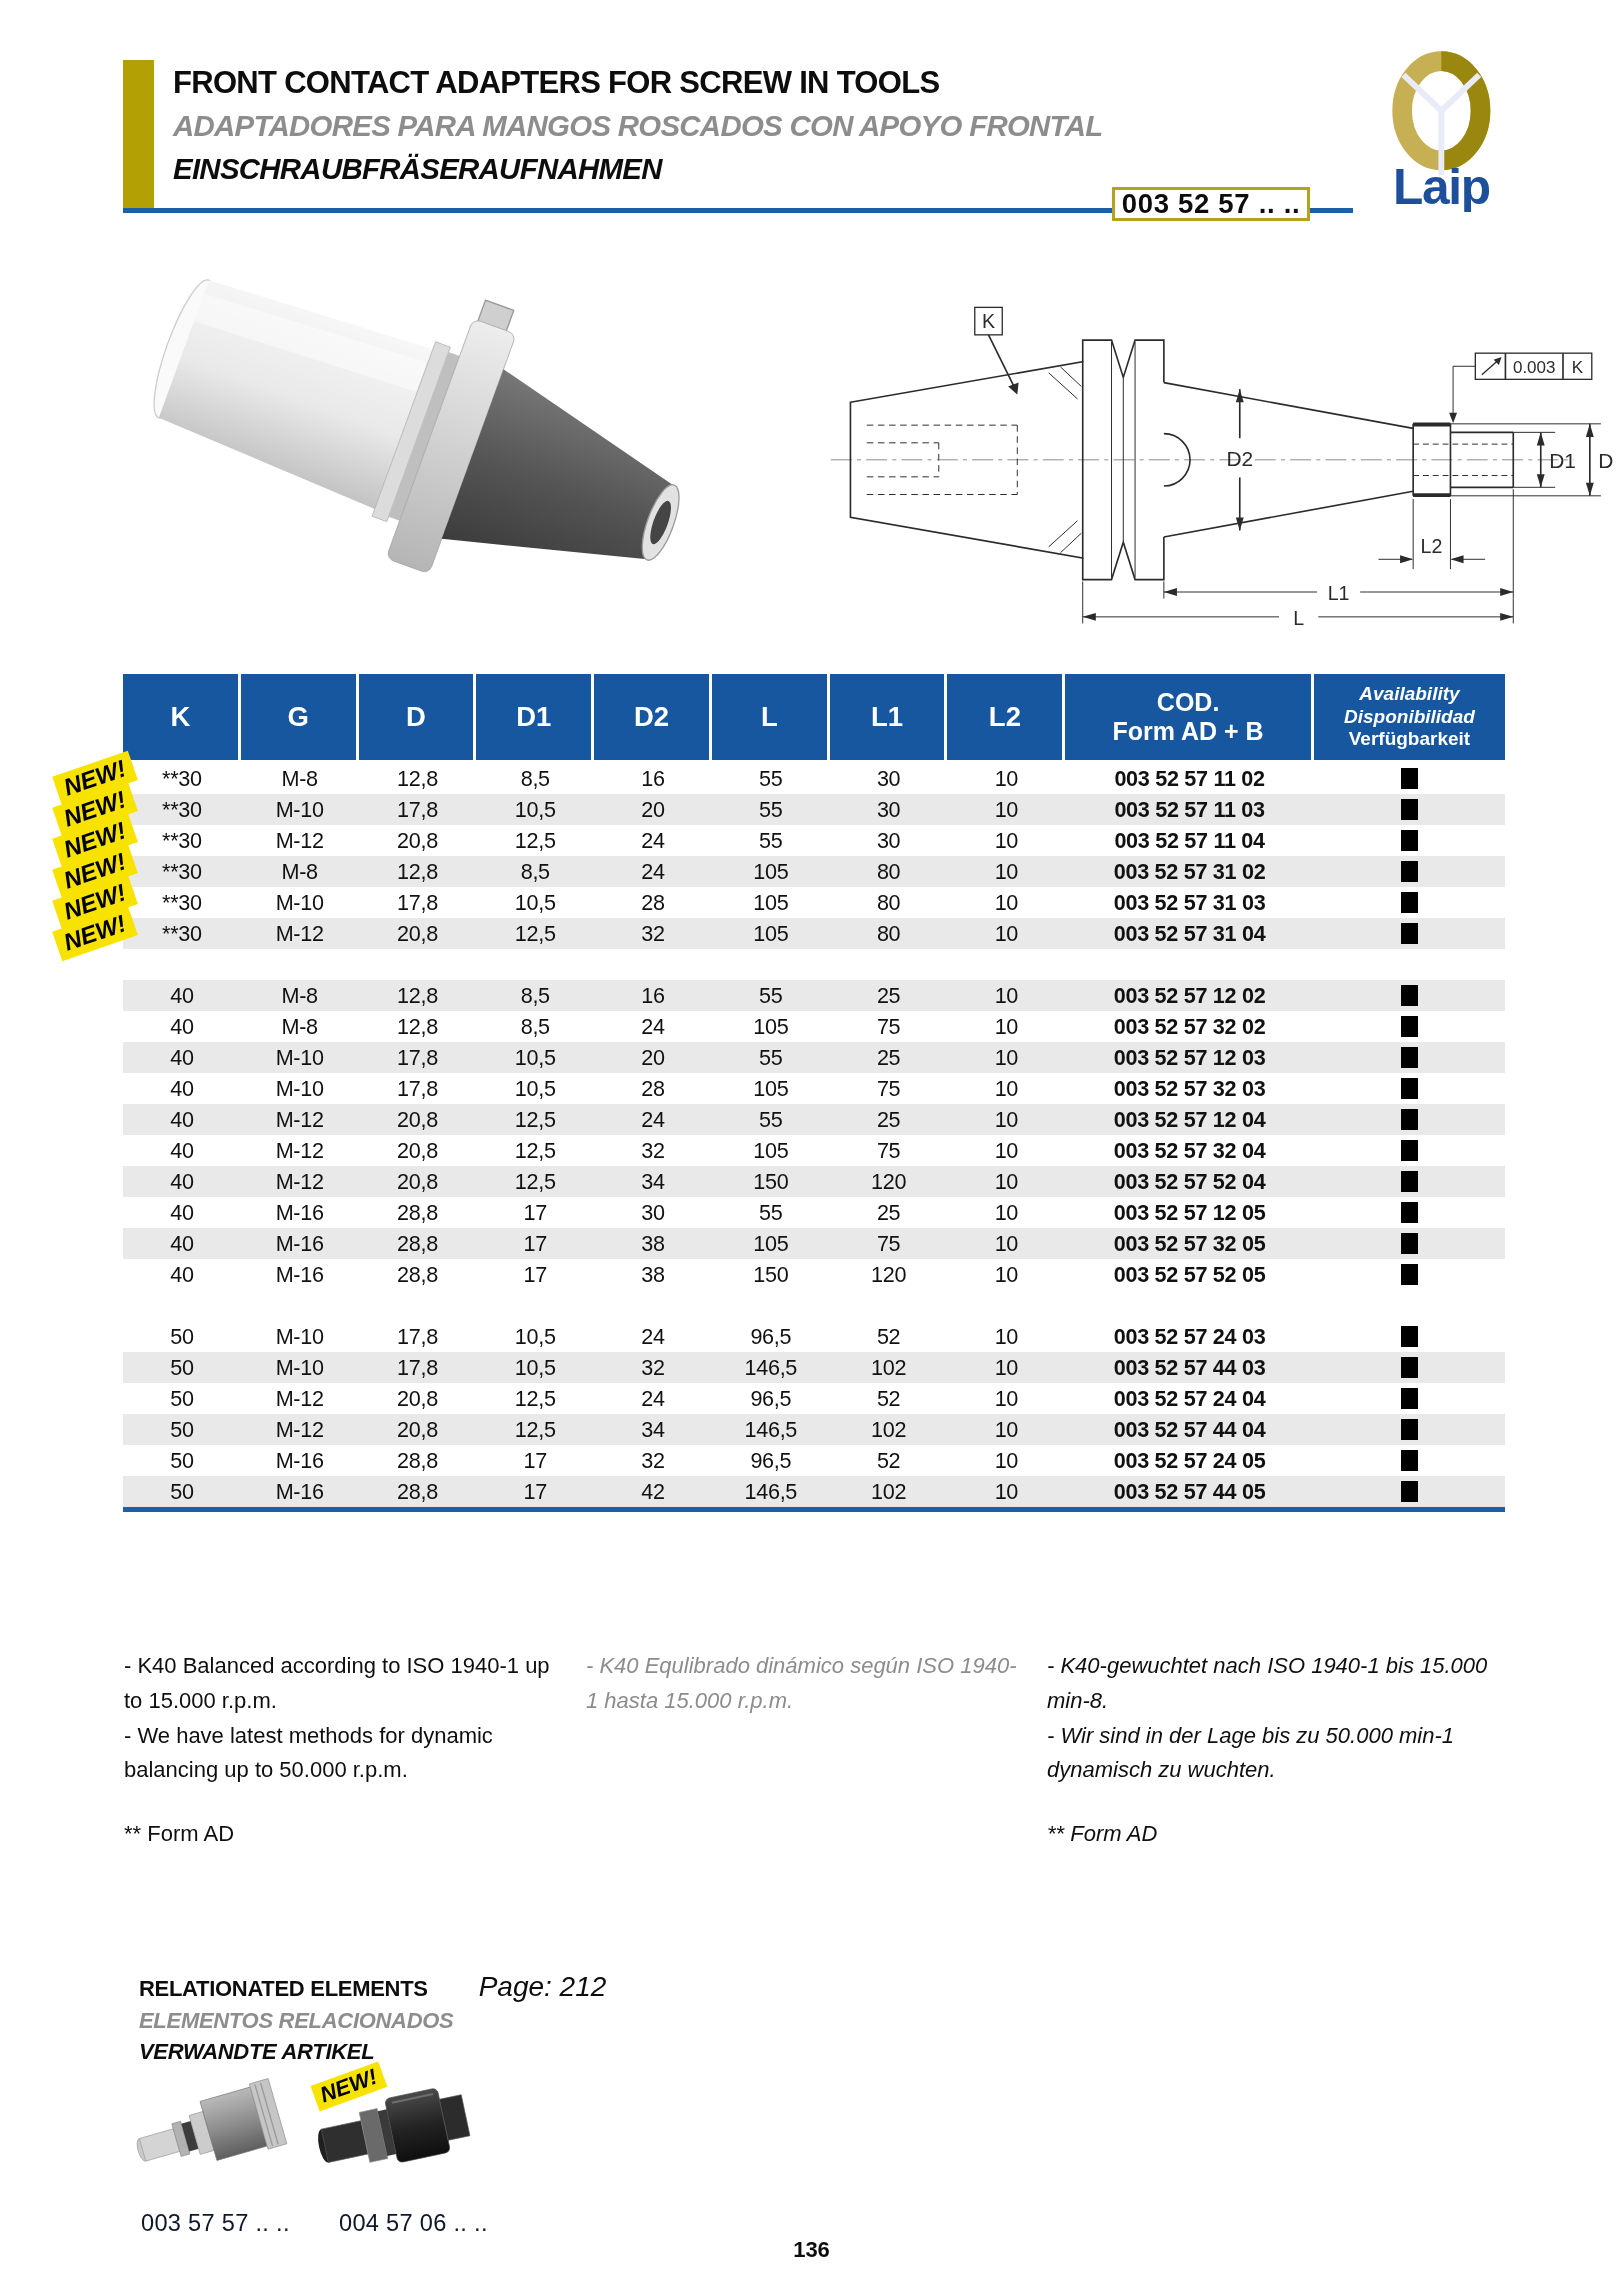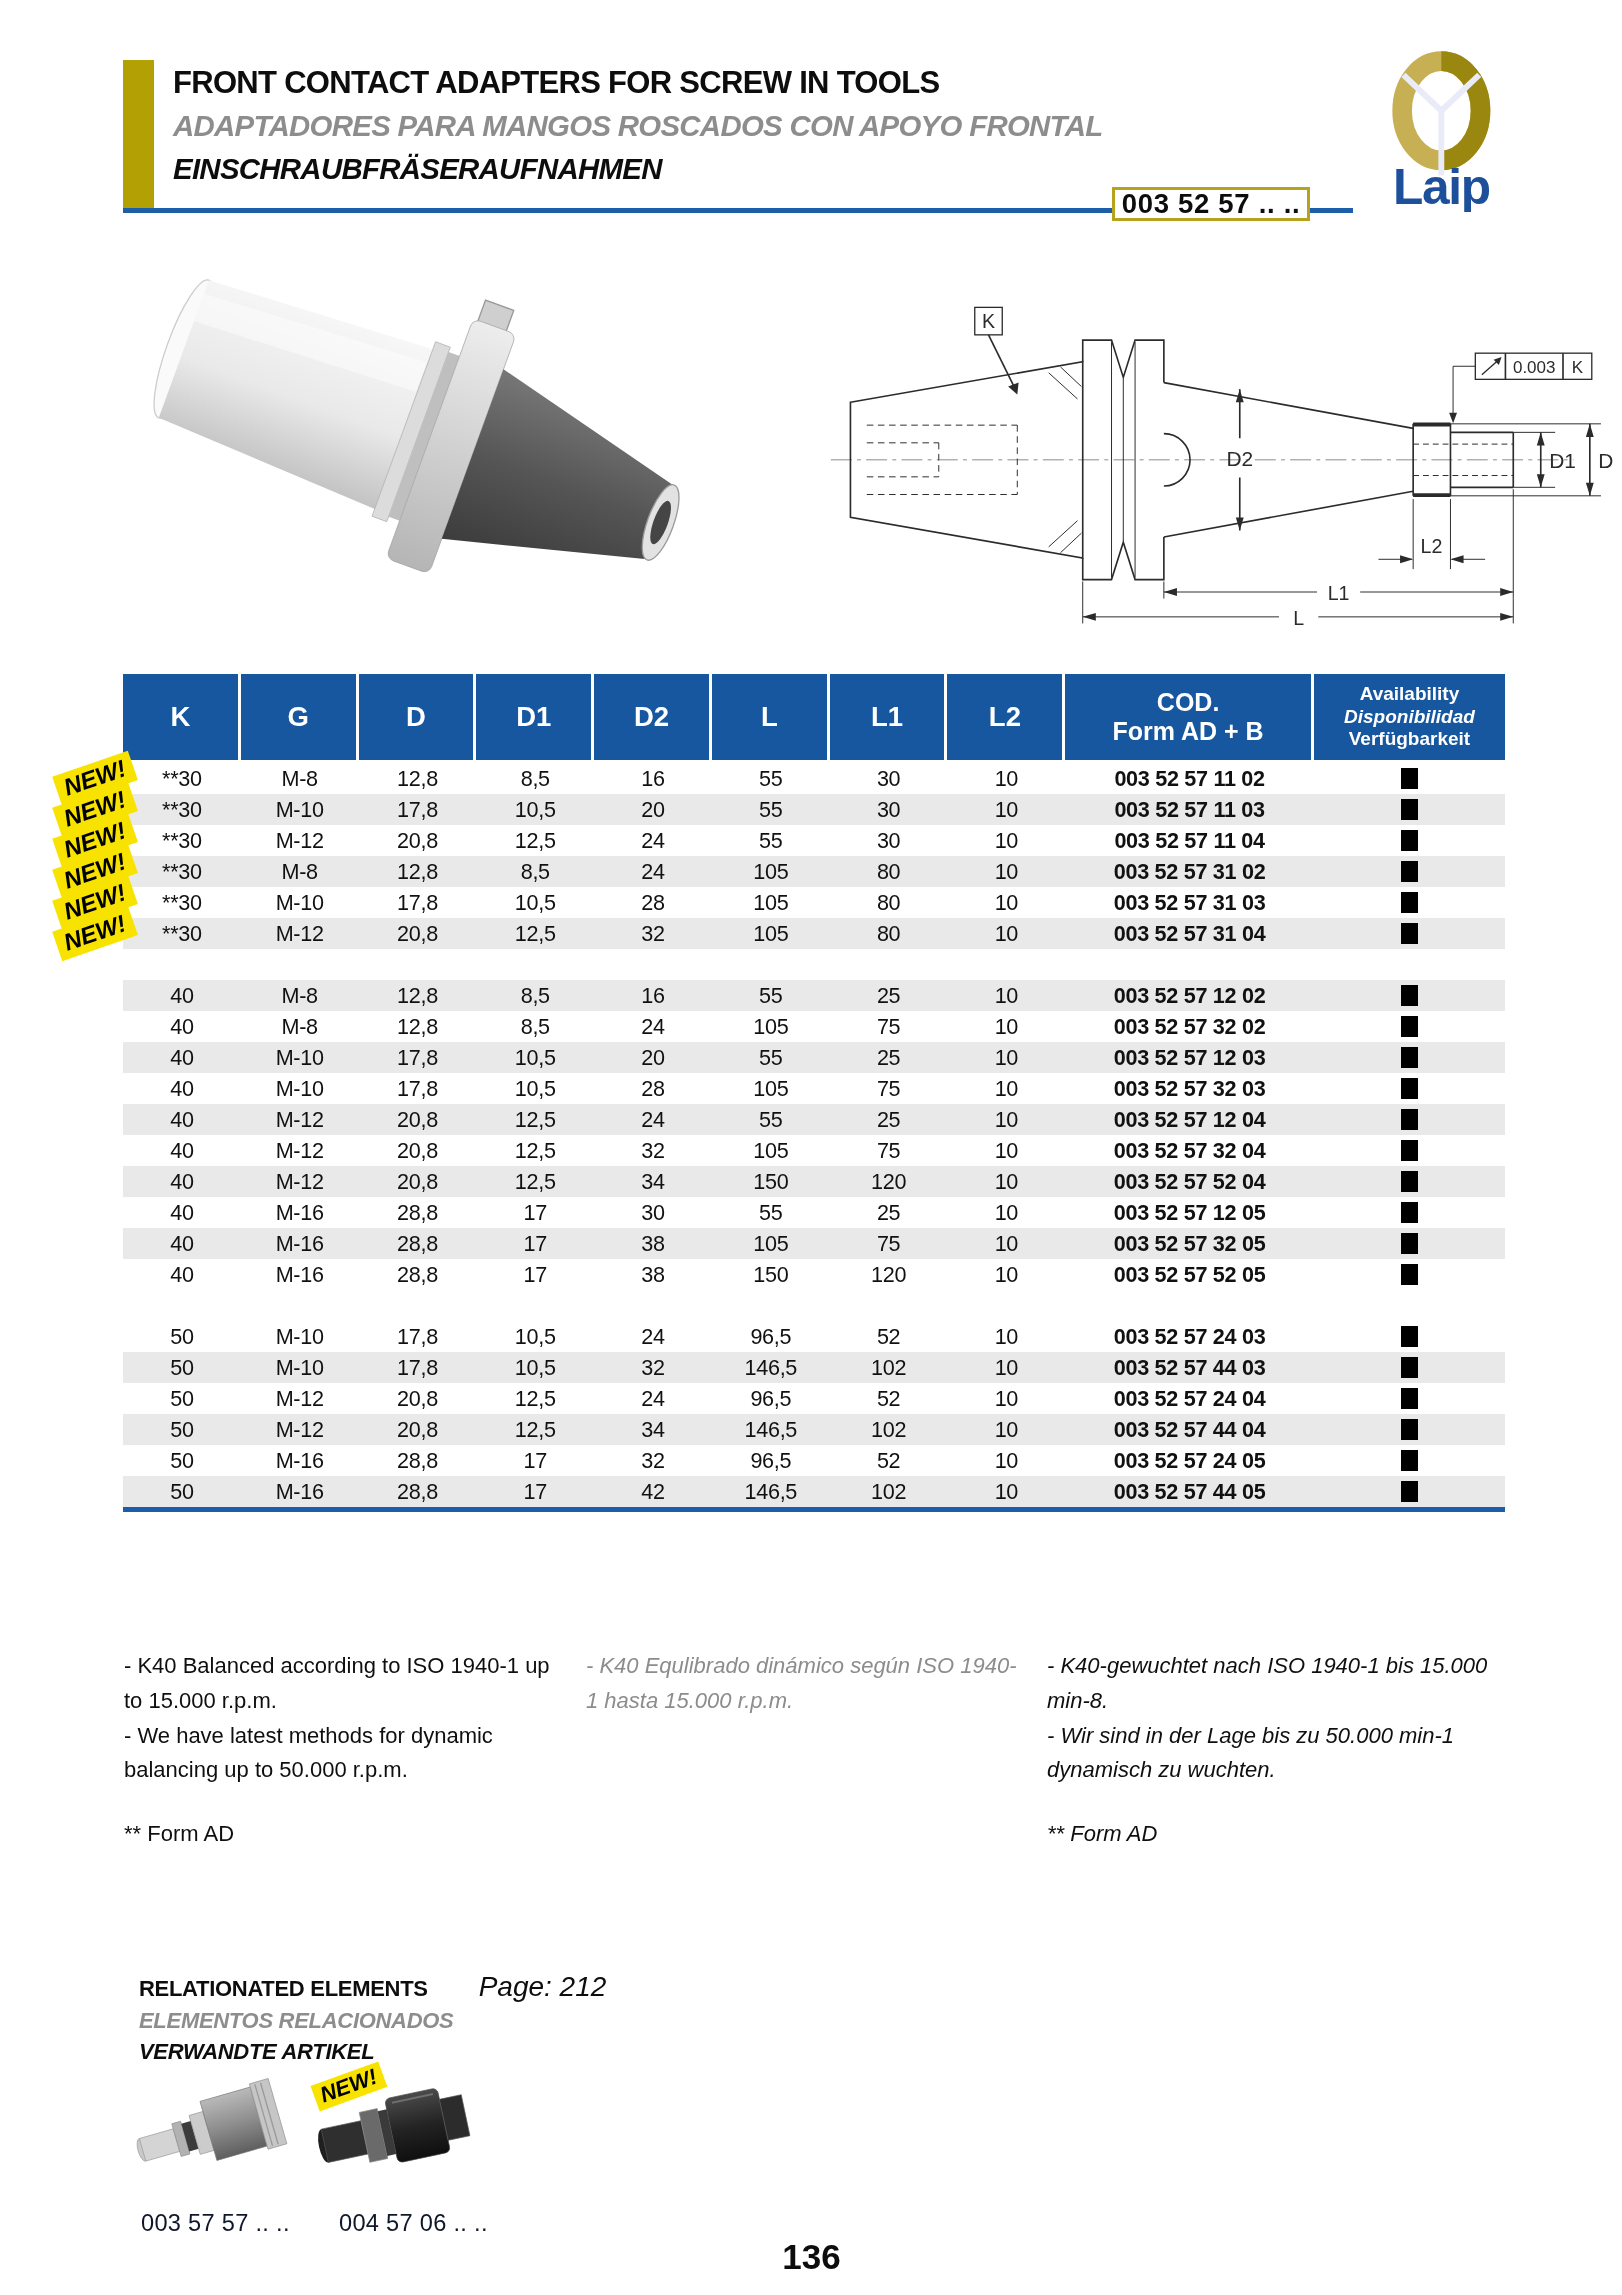--- a/index.html
+++ b/index.html
@@ -27,21 +27,21 @@
   #spec-table { position:absolute; left:123px; top:674px; width:1382px; }
   .thead { display:grid; grid-template-columns:repeat(8,180fr) 380fr 292fr; }
   .th {
     background:#17579f; color:#fff; height:89px; display:flex; flex-direction:column;
     align-items:center; justify-content:center; font-weight:700; font-size:27.5px;
     border-right:3.3px solid #fff; border-bottom:3.3px solid #fff;
   }
   .th:last-child { border-right:none; }
   .th .cod1 { font-size:25px; }
   .th .cod2 { font-size:25px; }
-  .th .av1 { font-size:19px; line-height:1.2; }
+  .th .av1 { font-size:19px; line-height:1.2;font-style:italic; }
   .th .av2 { font-size:19px; line-height:1.2; font-style:italic; font-weight:700; }
   .th .av3 { font-size:19px; line-height:1.2; }
   .trow { position:relative; display:grid; grid-template-columns:repeat(8,180fr) 380fr 292fr; height:31px; }
   .trow.gray { background:#e9e9e9; }
   .trow.white { background:#ffffff; }
   .td { display:flex; align-items:center; justify-content:center; font-size:21.6px; color:#111; letter-spacing:-0.3px; }
   .td.cod { font-weight:700; }
   .avail-sq { width:16.4px; height:21.6px; background:#000; }
   .tsep { height:31px; }
   .table-bottom { height:4.6px; background:#1c5fa8; }
@@ -66,21 +66,21 @@
   .thumb1 { position:absolute; left:128px; top:2066px; width:173px; height:128px; }
   .thumb2 { position:absolute; left:306px; top:2066px; width:180px; height:128px; }
   .rel-new-badge {
     position:absolute; left:313px; top:2073px; background:#f8e300; color:#000;
     font-size:22px; font-weight:800; font-style:italic; padding:0 6.5px 1.3px 6.5px;
     transform:rotate(-20deg); z-index:3;
   }
   .rel-code { position:absolute; top:2210px; font-size:23.6px; color:#0f172a; letter-spacing:0.3px; }
   .rel-code.c1 { left:141px; }
   .rel-code.c2 { left:339px; }
-  .page-num { position:absolute; left:0; top:2237px; width:1623px; text-align:center; font-size:35px; font-weight:800; color:#0d0d0d; }
+  .page-num { position:absolute; left:0; top:2237px; width:1623px; text-align:center; font-size:22px; font-weight:800; color:#0d0d0d; }
   
   svg text { font-family:"Liberation Sans", sans-serif; }
 </style>
 </head>
 <body>
 
 <div id="page">
 
   <div class="gold-bar"></div>
   <div class="title-en">FRONT CONTACT ADAPTERS FOR SCREW IN TOOLS</div>

